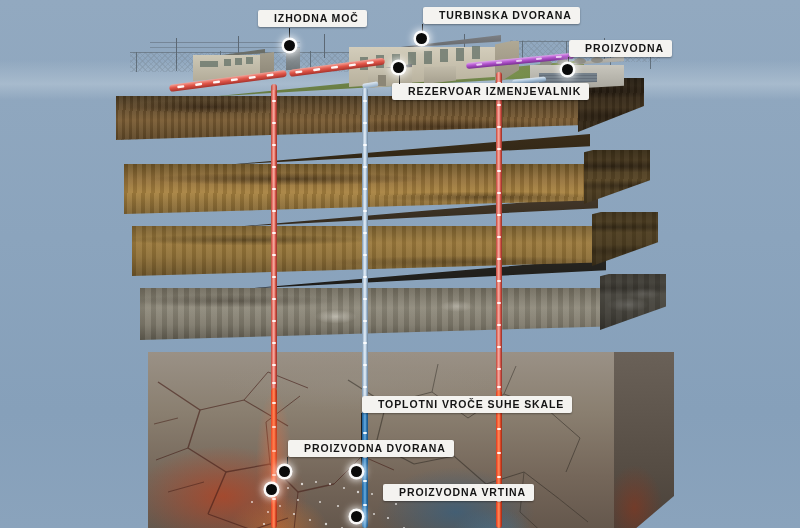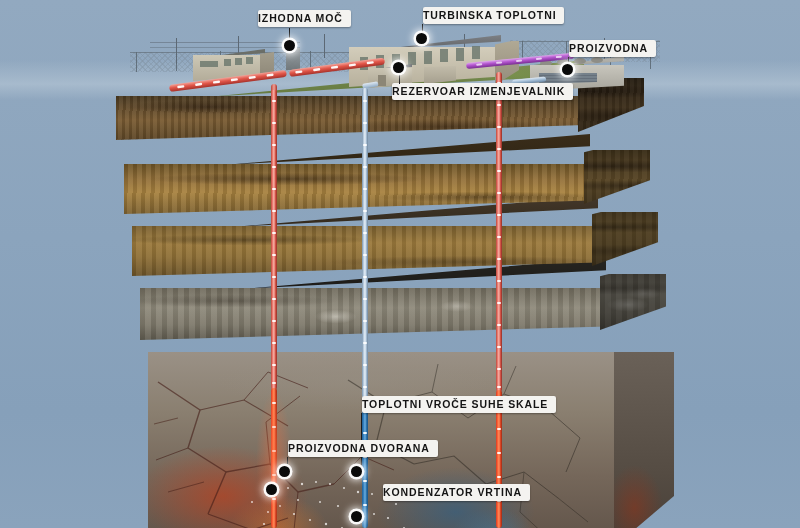--- a/index.html
+++ b/index.html
@@ -103,21 +103,21 @@
   .well-blue{background:linear-gradient(90deg,#7993ab 0%,#c3d5e6 30%,#e9f1f8 50%,#a8c0d6 72%,#6b8299 100%);}
   .well-red-hot{background:linear-gradient(90deg,#d63a22 0%,#ff6a3c 30%,#ff9060 50%,#e04a28 72%,#9c2a14 100%);}
   .well-blue-cold{background:linear-gradient(90deg,#1d5f96 0%,#3a86c4 30%,#6fb0e0 50%,#2f77b0 72%,#18507f 100%);}
   .wdash{position:absolute;left:1px;width:4px;height:2px;background:rgba(255,255,255,.92);border-radius:1px;}
   .glow-red{position:absolute;border-radius:50%;
     background:radial-gradient(ellipse at center, rgba(255,110,60,.45), rgba(255,110,60,0) 70%);}
 
   
   .callout{position:absolute;}
   .cbox{position:absolute;background:#f4f3f0;border-radius:2px;
-    padding:3px 8px 3px 0;white-space:nowrap;
+    padding:3px 8px 3px 16px;white-space:nowrap;
     font-size:10.5px;font-weight:bold;letter-spacing:.9px;color:#141414;
     box-shadow:0 1px 2px rgba(0,0,0,.35);line-height:1.05;
     font-family:"Liberation Sans", sans-serif;}
   .cline{position:absolute;background:#1b1b1b;width:1px;}
   .cdot{position:absolute;width:11px;height:11px;border-radius:50%;
     background:#0a0a0a;
     box-shadow:0 0 0 2.5px rgba(255,255,255,.92), 0 0 7px 4px rgba(255,255,255,.75);}
 </style>
 </head>
 <body>
@@ -445,21 +445,21 @@
     <div class="wdash" style="top:110px;"></div>
   </div>
 
   <div class="callout" style="left:0;top:0;">
     <div class="cbox" style="left:258px;top:10px;">IZHODNA MOČ</div>
     <div class="cline" style="left:289px;top:28px;height:18px;"></div>
     <div class="cdot" style="left:284px;top:40px;"></div>
   </div>
 
   <div class="callout" style="left:0;top:0;">
-    <div class="cbox" style="left:423px;top:7px;">TURBINSKA TOPLOTNI</div>
+    <div class="cbox" style="left:423px;top:7px;">TURBINSKA DVORANA</div>
     <div class="cline" style="left:422px;top:24px;height:14px;"></div>
     <div class="cdot" style="left:416px;top:33px;"></div>
   </div>
 
   <div class="callout" style="left:0;top:0;">
     <div class="cbox" style="left:569px;top:40px;">PROIZVODNA</div>
     <div class="cline" style="left:568px;top:57px;height:12px;"></div>
     <div class="cdot" style="left:562px;top:64px;"></div>
   </div>
 
@@ -475,19 +475,19 @@
     <div class="cdot" style="left:351px;top:466px;"></div>
   </div>
 
   <div class="callout" style="left:0;top:0;">
     <div class="cbox" style="left:288px;top:440px;">PROIZVODNA DVORANA</div>
     <div class="cline" style="left:287px;top:457px;height:14px;"></div>
     <div class="cdot" style="left:279px;top:466px;"></div>
   </div>
 
   <div class="callout" style="left:0;top:0;">
-    <div class="cbox" style="left:383px;top:484px;">KONDENZATOR VRTINA</div>
+    <div class="cbox" style="left:383px;top:484px;">PROIZVODNA VRTINA</div>
   </div>
 
   <div class="cdot" style="left:266px;top:484px;"></div>
   <div class="cdot" style="left:351px;top:511px;"></div>
 
 </div>
 
 </body></html>

